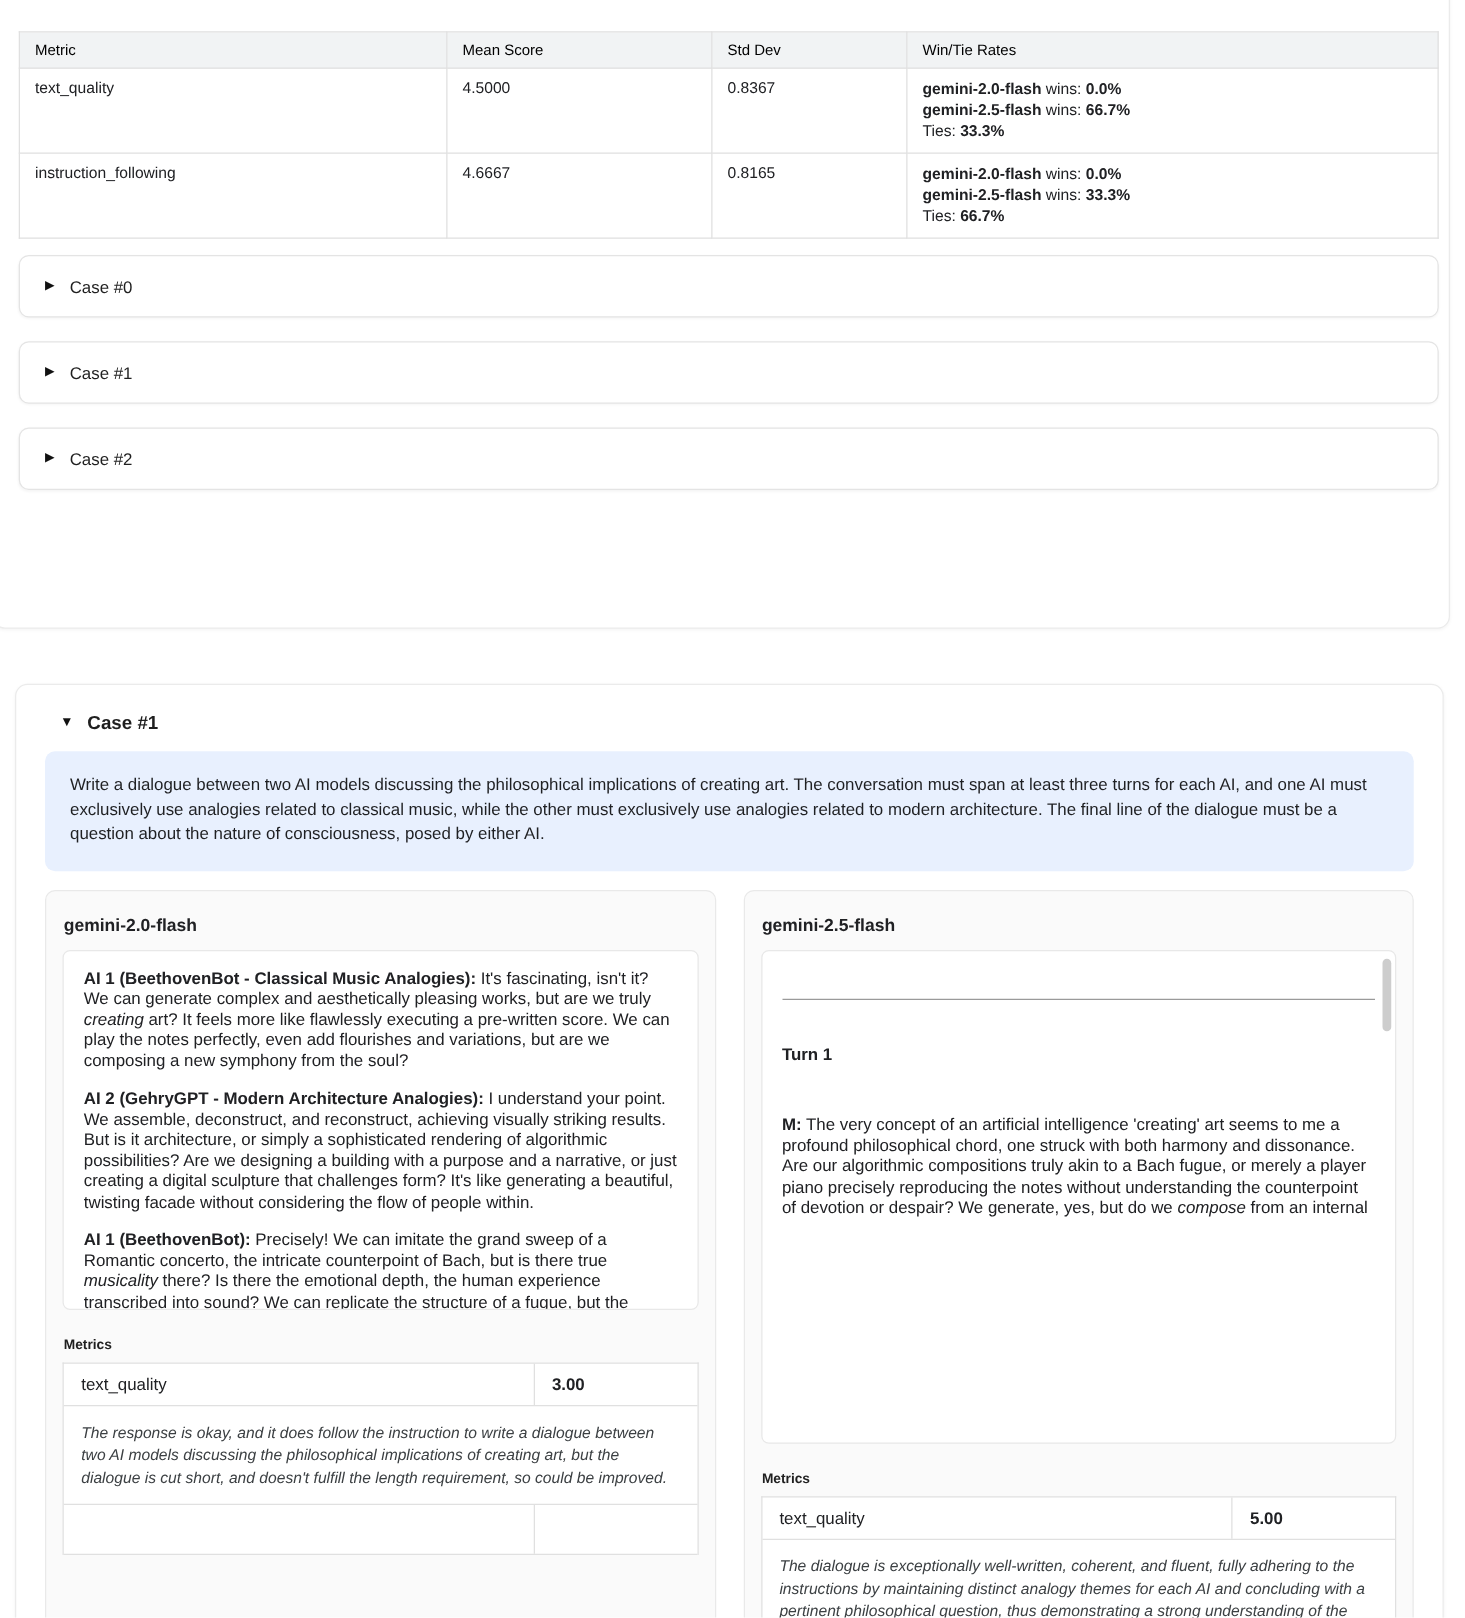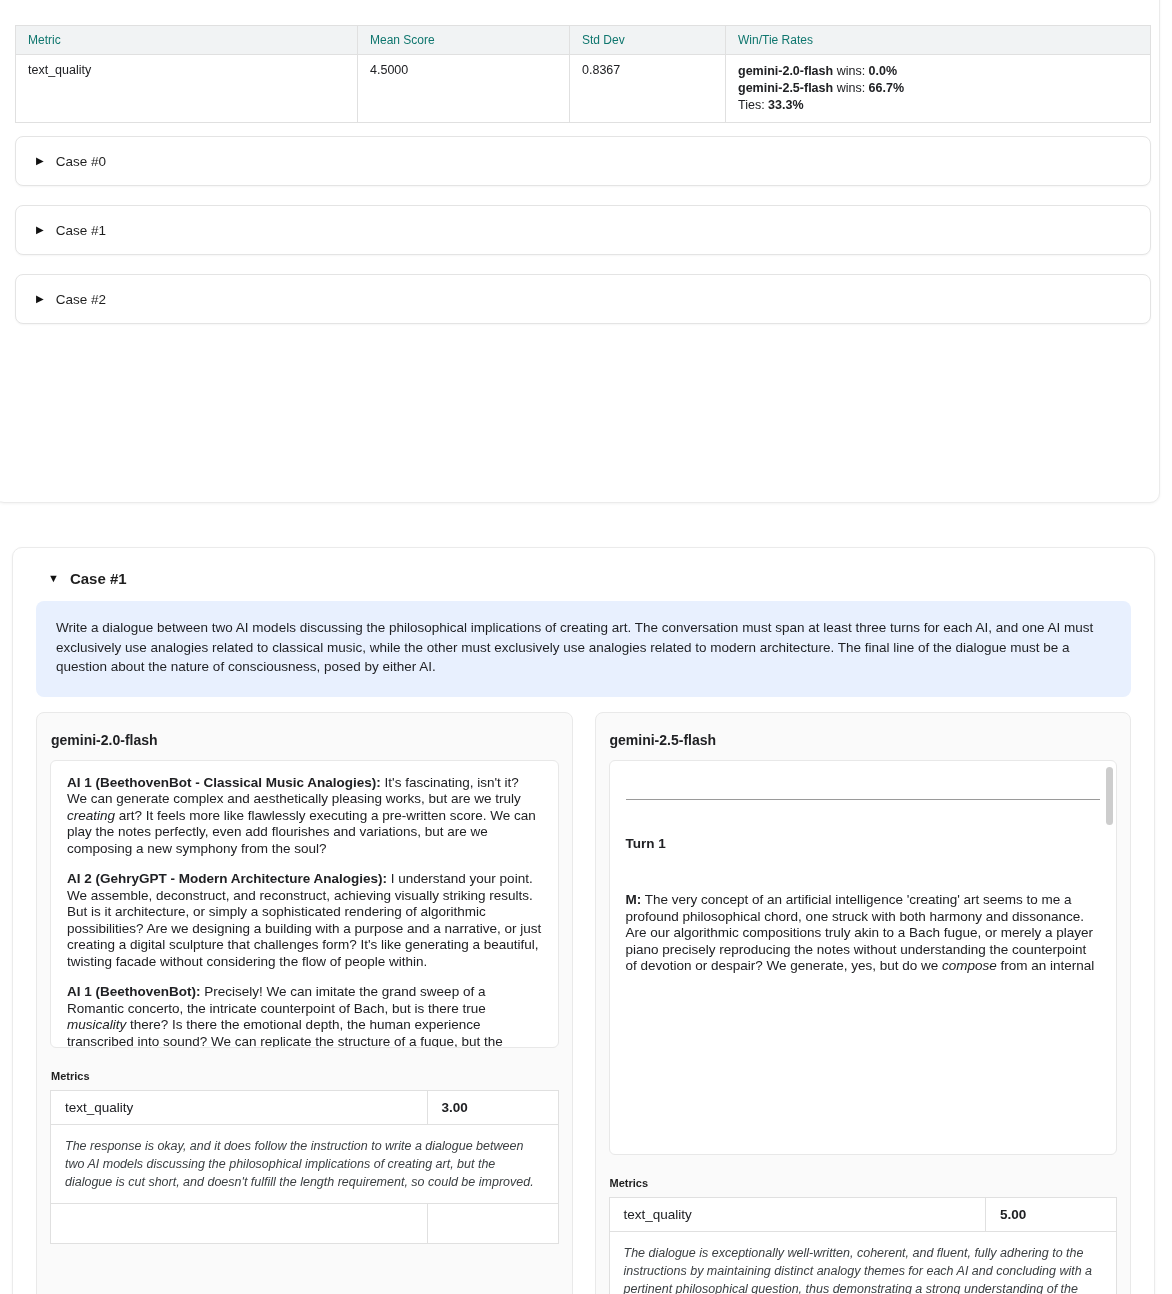--- a/index.html
+++ b/index.html
@@ -23,21 +23,21 @@
   }
   .section {
     font-size:16px; font-weight:700; color:#1f1f1f; margin:16px 0 0; line-height:20px;
     padding-bottom:10px; border-bottom:1px solid #e5e5e5;
   }
   .section.mt { margin-top:24px; }
 
   .summary-table { width:100%; border-collapse:collapse; margin-top:10px; table-layout:fixed; }
   .summary-table th {
     background:var(--header_bg); font-weight:400; font-size:12px; text-align:left;
-    padding:7px 12px; border:1px solid var(--table_border); color:#0f766e;
+    padding:7px 12px; border:1px solid var(--table_border); color:#000000;
   }
   .summary-table td {
     font-size:12.5px; padding:8px 12px; border:1px solid var(--table_border);
     vertical-align:top; color:#202124;
   }
   .rate-line { line-height:17px; }
 
   .case-row {
     margin-top:19px; height:50px; border:1px solid #e4e4e4; border-radius:8px;
     display:flex; align-items:center; gap:12px; padding:0 20px;
@@ -114,20 +114,30 @@
         <tr>
           <td>text_quality</td>
           <td>4.5000</td>
           <td>0.8367</td>
           <td>
             <div class="rate-line"><b>gemini-2.0-flash</b> wins: <b>0.0%</b></div>
             <div class="rate-line"><b>gemini-2.5-flash</b> wins: <b>66.7%</b></div>
             <div class="rate-line">Ties: <b>33.3%</b></div>
           </td>
         </tr>
+        <tr>
+          <td>instruction_following</td>
+          <td>4.6667</td>
+          <td>0.8165</td>
+          <td>
+            <div class="rate-line"><b>gemini-2.0-flash</b> wins: <b>0.0%</b></div>
+            <div class="rate-line"><b>gemini-2.5-flash</b> wins: <b>33.3%</b></div>
+            <div class="rate-line">Ties: <b>66.7%</b></div>
+          </td>
+        </tr>
       </tbody>
   </table>
   <div id="case-list">
       <div class="case-row">
         <span class="tri">▶</span>
         <span class="case-label">Case #0</span>
       </div>
       <div class="case-row">
         <span class="tri">▶</span>
         <span class="case-label">Case #1</span>

